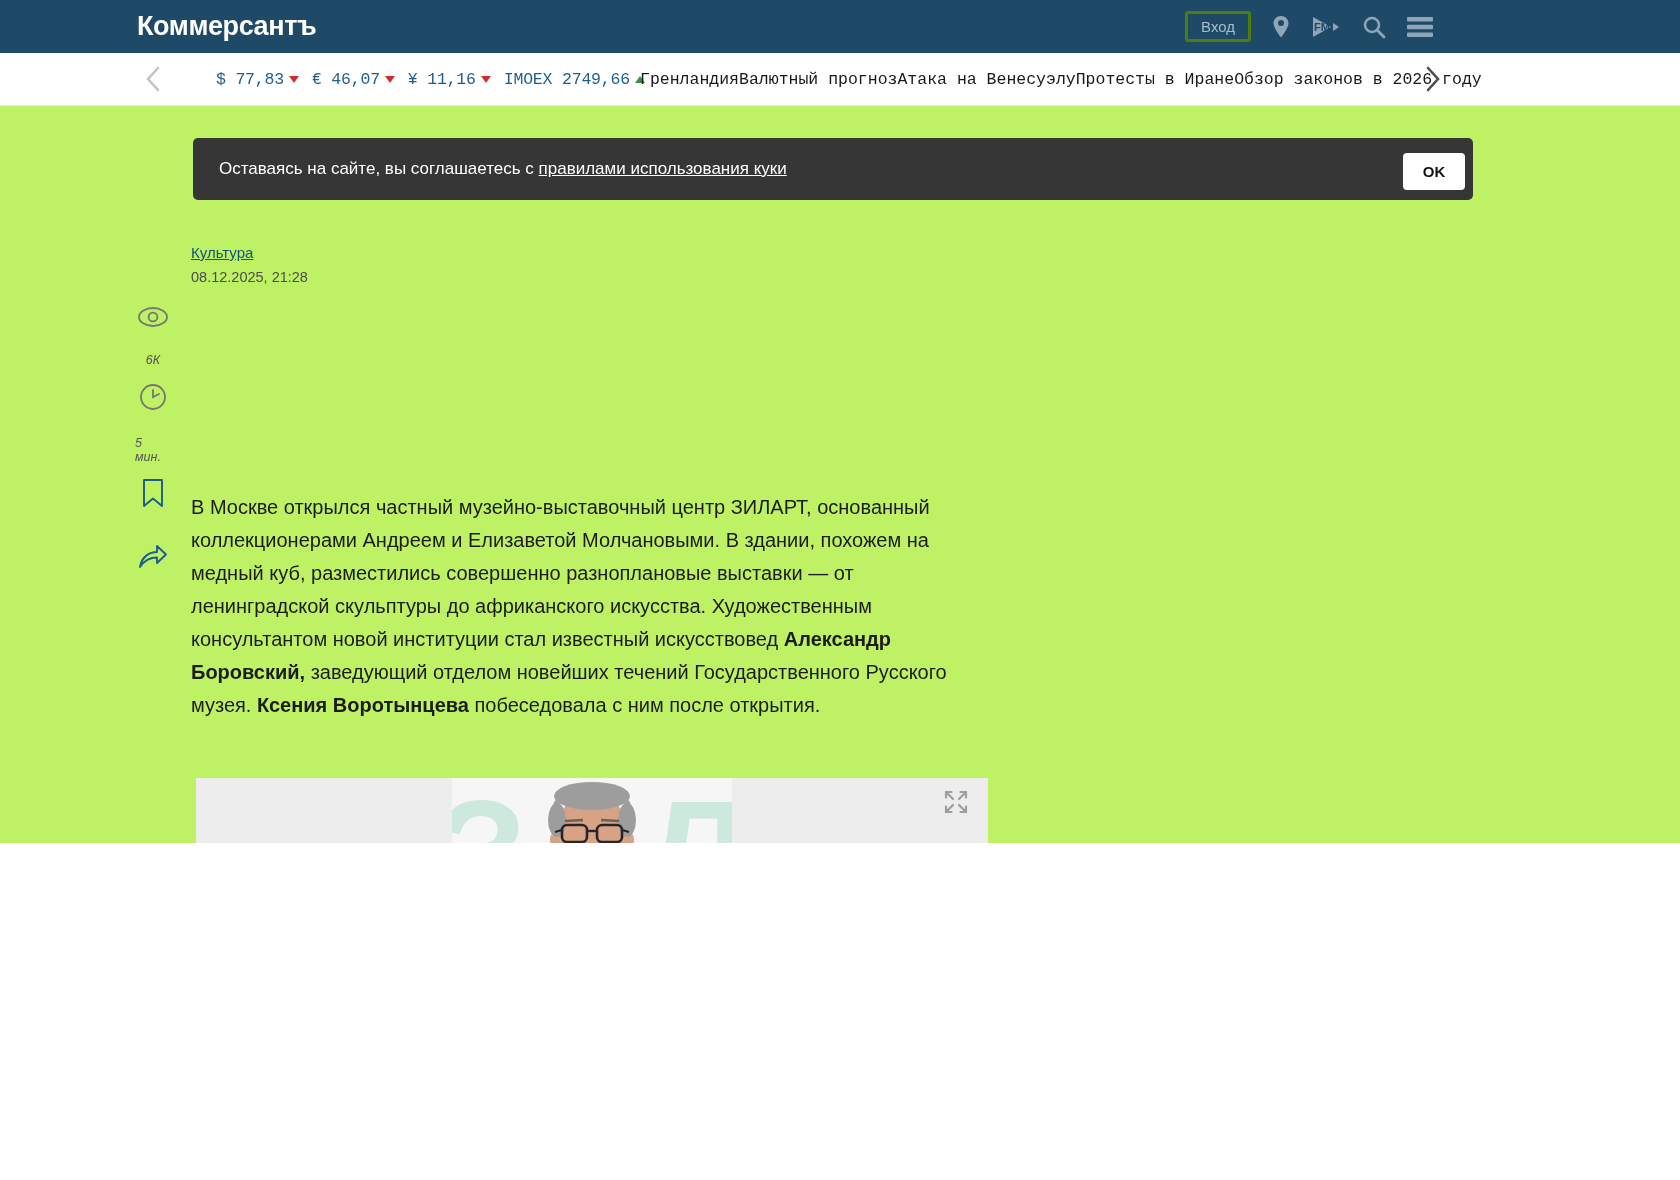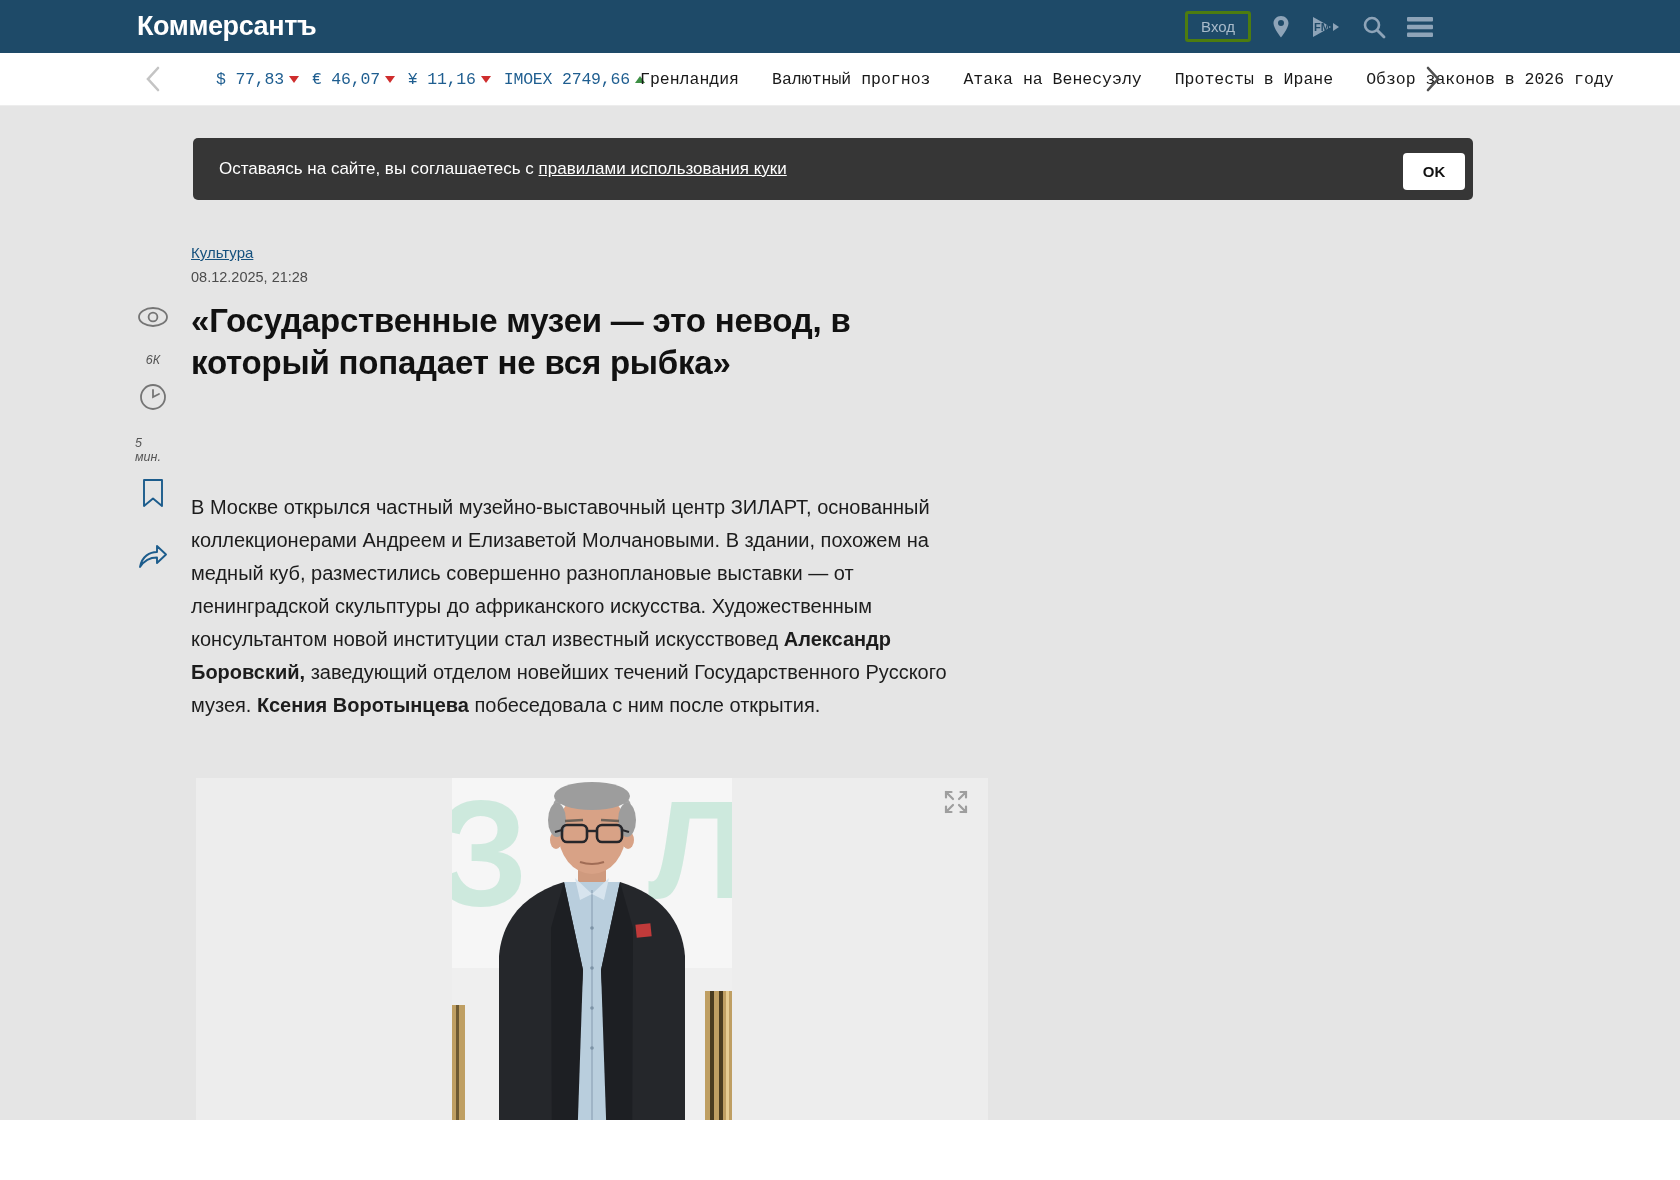--- a/index.html
+++ b/index.html
@@ -1,16 +1,16 @@
 <!DOCTYPE html>
 <html><head>
 <meta charset="utf-8">
 <style>
   html,body{margin:0;padding:0;background:#fff;}
-  .page{position:relative;width:1680px;height:1120px;overflow:hidden;background:#e5e5e5;
+  .page{position:relative;width:1680px;height:843px;overflow:hidden;background:#bef264;
         font-family:"Liberation Sans",sans-serif;color:#1c1c1c;}
 
   
   .topbar{position:absolute;left:0;top:0;width:100%;height:53px;background:#1e4a68;}
   .logo{position:absolute;left:137px;top:11px;font-size:27px;font-weight:700;color:#fff;
         letter-spacing:-0.4px;cursor:pointer;}
   .top-right{position:absolute;right:245px;top:0;height:53px;display:flex;align-items:center;gap:21px;}
   .login-btn{border:3px solid #4d7c0f;color:#a9bbca;font-size:15px;padding:4px 13px;border-radius:3px;
              background:transparent;cursor:pointer;font-family:Liberation Sans, sans-serif;}
   .hicon{display:flex;align-items:center;justify-content:center;cursor:pointer;color:#8ea4b8;}
@@ -20,21 +20,21 @@
   .ticker{position:absolute;left:0;top:53px;width:100%;height:52px;background:#fff;
           border-bottom:1px solid #ededed;font-family:Liberation Mono, monospace;}
   .chev{position:absolute;top:13px;cursor:pointer;}
   .chev-left{left:145px;}
   .chev-right{left:1425px;}
   .quotes{position:absolute;left:216px;top:0;height:52px;display:flex;align-items:center;gap:13px;}
   .quote{font-size:16.5px;color:#1f5e90;letter-spacing:-0.2px;cursor:pointer;white-space:nowrap;}
   .arr{display:inline-block;width:0;height:0;margin-left:5px;vertical-align:middle;}
   .arr.down{border-left:5px solid transparent;border-right:5px solid transparent;border-top:7px solid #cf2d2d;}
   .arr.up{border-left:5px solid transparent;border-right:5px solid transparent;border-bottom:7px solid #3d8f44;}
-  .topics{position:absolute;left:640px;top:0;height:52px;display:flex;align-items:center;gap:33px;}
+  .topics{position:absolute;left:640px;top:0;height:52px;display:flex;align-items:center;}
   .topic{font-size:16.5px;color:#191919;cursor:pointer;white-space:nowrap;text-decoration:none;}
 
   
   .cookie{position:absolute;left:193px;top:138px;width:1280px;height:62px;background:#363636;
           border-radius:5px;display:flex;align-items:center;padding:0;box-sizing:border-box;}
   .cookie-text{margin-left:26px;font-size:17px;color:#fff;}
   .cookie-link{color:#fff;text-decoration:underline;cursor:pointer;}
   .ok-btn{position:absolute;right:8px;top:15px;width:62px;height:37px;background:#fff;color:#111;
           border:none;border-radius:4px;font-size:15px;font-weight:700;cursor:pointer;font-family:inherit;}
 
@@ -162,21 +162,20 @@
     <span class="sp3"></span>
     <span class="ric clickable">
       <svg width="32" height="28" viewBox="0 0 32 28">
           <path d="M3 25 C5 14 13 10 20 10 L20 4 L29 12.5 L20 21 L20 15.5 C13.5 15.5 7.5 18 3 25 Z" fill="none" stroke="#1c5c8c" stroke-width="1.9" stroke-linejoin="round"></path>
         </svg>
     </span>
   </div>
 
   <a class="category">Культура</a>
   <div class="pubdate">08.12.2025, 21:28</div>
-  <h1 class="title" style="margin:0;">«Государственные музеи — это невод, в который попадает не вся рыбка»</h1>
   <p class="lead" style="margin:0;"><span>В Москве открылся частный музейно-выставочный центр ЗИЛАРТ, основанный коллекционерами Андреем и Елизаветой Молчановыми. В здании, похожем на медный куб, разместились совершенно разноплановые выставки — от ленинградской скульптуры до африканского искусства. Художественным консультантом новой институции стал известный искусствовед </span><b>Александр Боровский,</b><span> заведующий отделом новейших течений Государственного Русского музея. </span><b>Ксения Воротынцева</b><span> побеседовала с ним после открытия.</span></p>
 
   <div class="photo-block">
     <svg class="photo" viewBox="0 0 280 398" preserveAspectRatio="none">
       <rect x="0" y="0" width="280" height="398" fill="#f6f6f6"></rect>
       <rect x="0" y="190" width="280" height="208" fill="#efefef"></rect>
 
       <text x="-18" y="128" font-size="150" font-weight="bold" fill="#cde9dd" font-family="Liberation Sans,sans-serif">З</text>
       <text x="196" y="120" font-size="140" font-weight="bold" fill="#cde9dd" font-family="Liberation Sans,sans-serif">Л</text>
 

